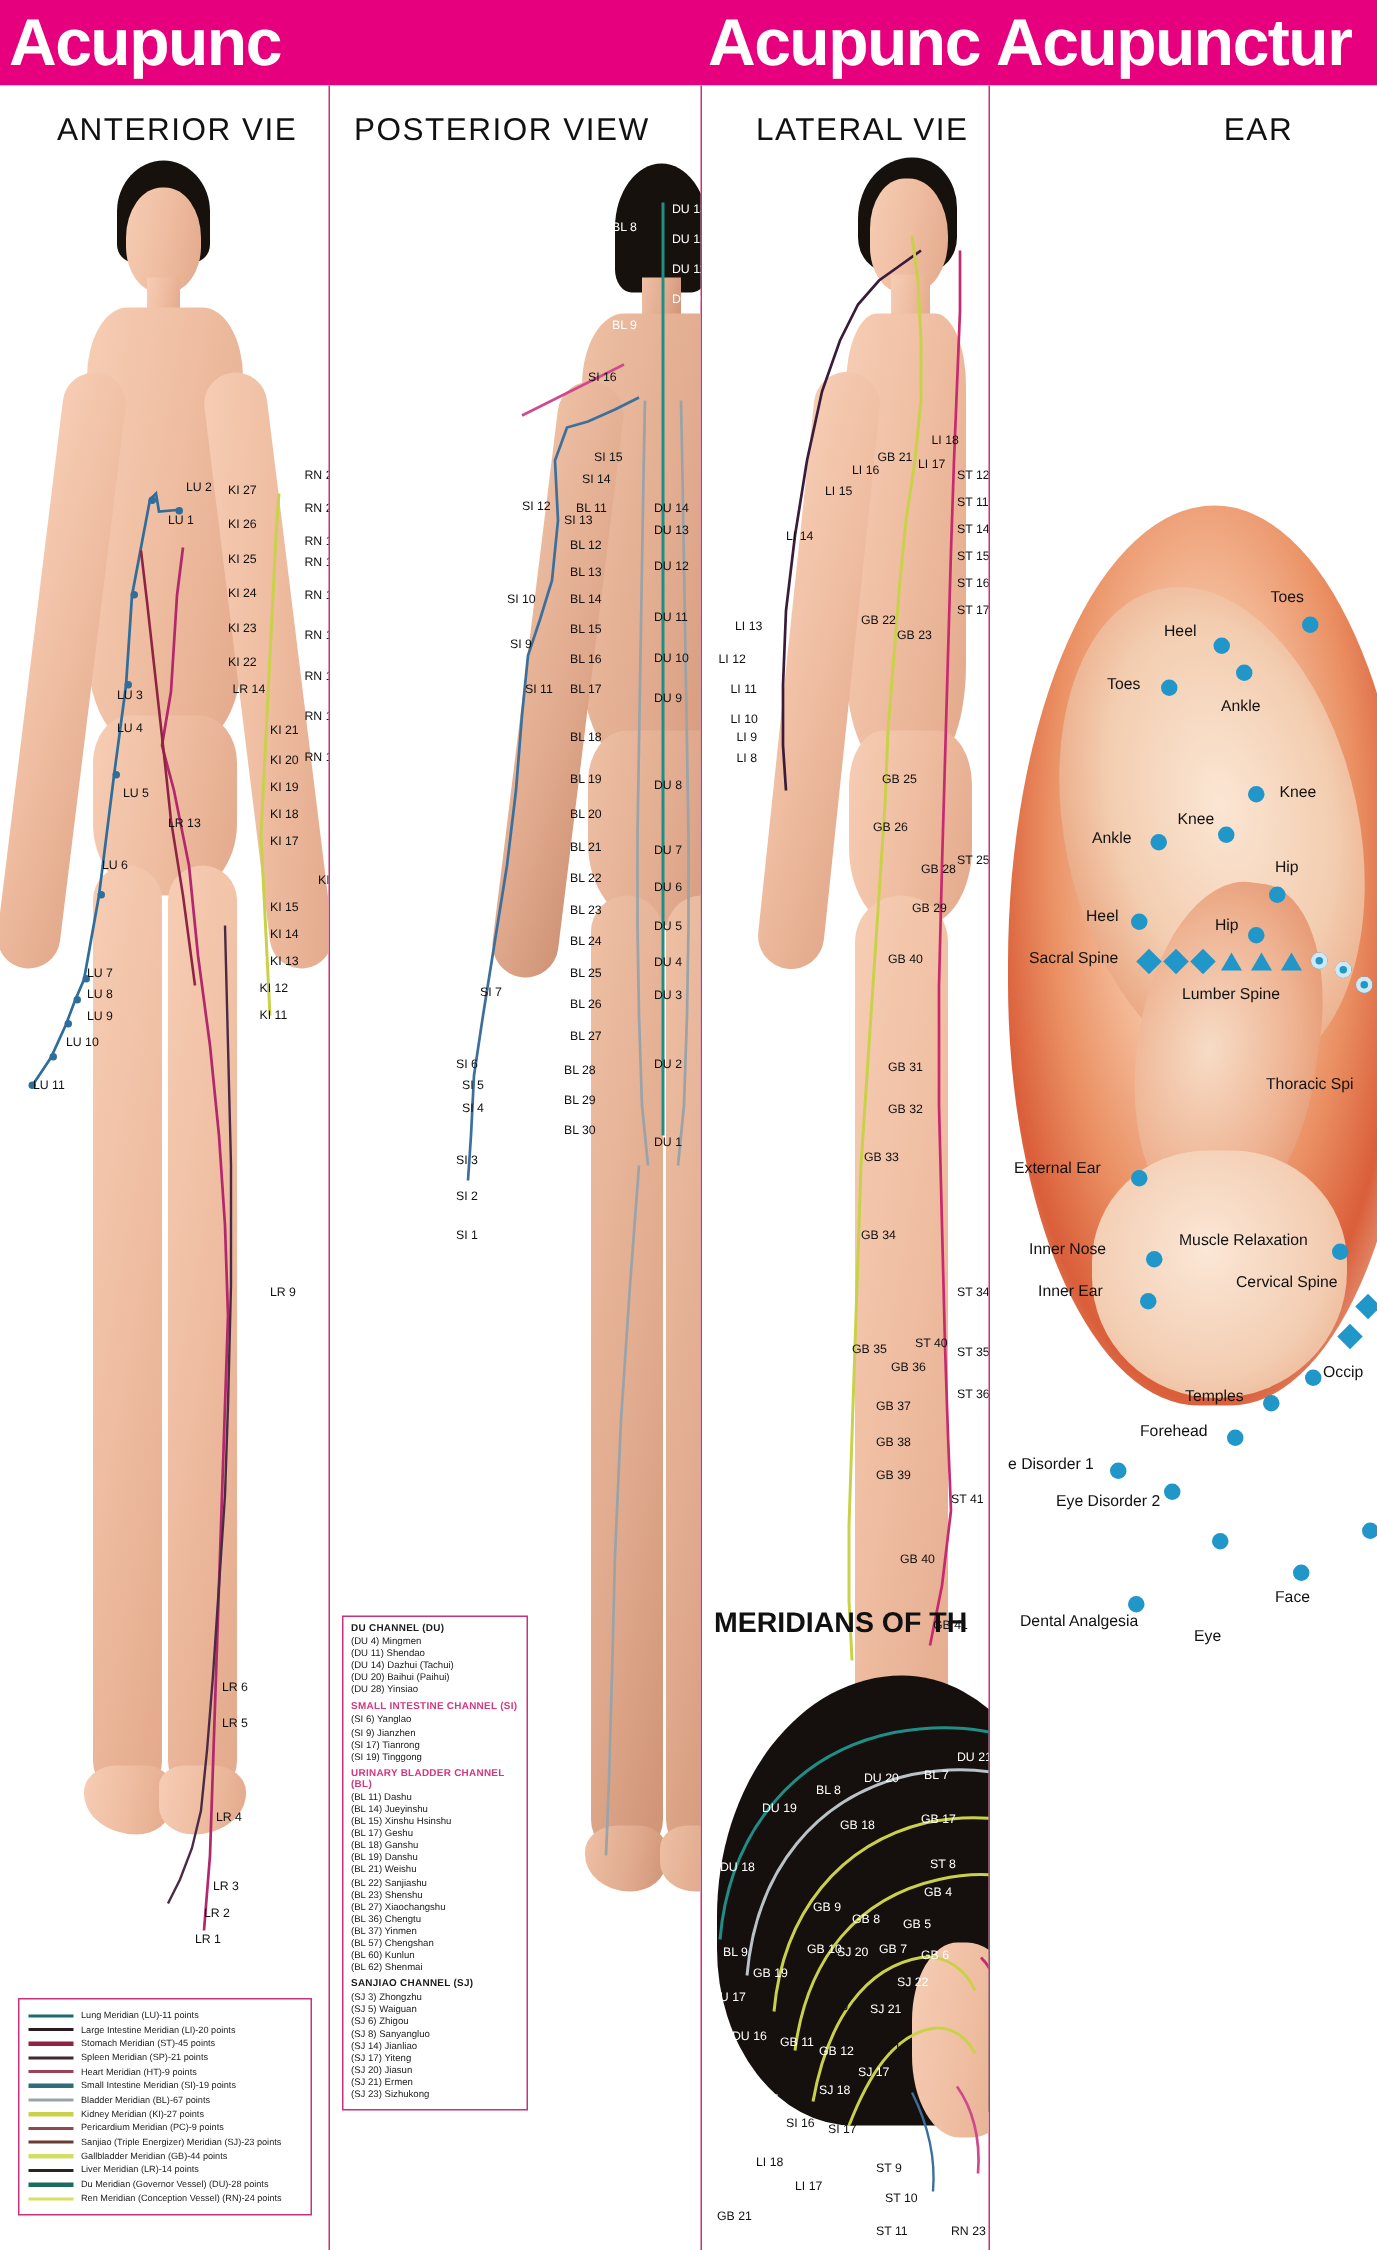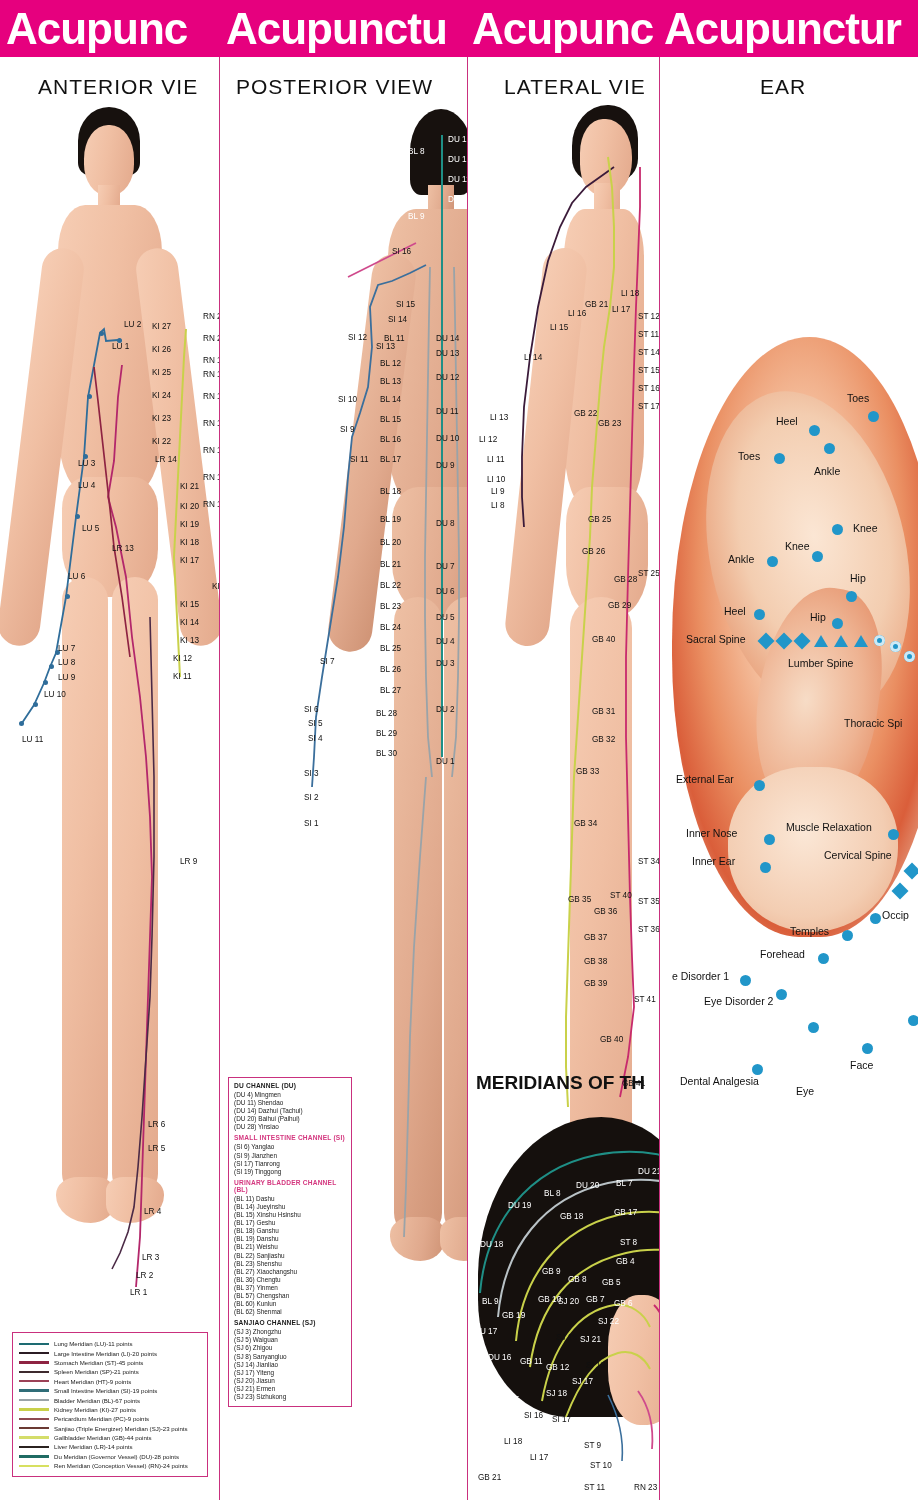--- a/index.html
+++ b/index.html
@@ -35,21 +35,21 @@
   .p-ear { left:660px; width:258px; height:1443px; border-right:none; }
 
   .view-title {
     position:absolute; top:18px; left:0; width:100%;
     text-align:center; font-size:21px; font-weight:normal;
     letter-spacing:1px; color:#111; white-space:nowrap;
   }
   .p-ant .view-title { text-align:left; padding-left:38px; }
   .p-pos .view-title { text-align:left; padding-left:16px; }
   .p-lat .view-title { text-align:left; padding-left:36px; }
-  .p-ear .view-title { text-align:left; padding-left:100px; }
+  .p-ear .view-title { text-align:center; padding-left:100px; }
 
   
   .figure { position:absolute; }
 
   .skin { background:linear-gradient(100deg,#f6cdb4 0%,#f0bfa3 45%,#e3a98c 100%); }
   .skin-d { background:linear-gradient(100deg,#eec0a4 0%,#e0a98d 60%,#cf9375 100%); }
 
   .head { border-radius:48% 48% 44% 44%; }
   .hair { background:#17110e; border-radius:50% 50% 18% 18%; }
 
@@ -139,21 +139,20 @@
   .elbl {
     position:absolute; font-size:10.5px; color:#111; white-space:nowrap;
     font-family:"Liberation Sans", sans-serif;
   }
 </style>
 </head>
 <body>
 
 <div class="banner">
   <div class="banner-title bt0">Acupunc</div>
-  <div class="banner-title bt1">Acupunctu</div>
   <div class="banner-title bt2">Acupunc</div>
   <div class="banner-title bt3">Acupunctur</div>
 </div>
 
 <div class="panel p-ant">
   <div class="view-title">ANTERIOR VIE</div>
 
   <div class="figure hair" style="left:78px; top:50px; width:62px; height:68px;"></div>
   <div class="figure skin head" style="left:84px; top:68px; width:50px; height:70px;"></div>
   <div class="figure skin" style="left:98px; top:128px; width:22px; height:26px;"></div>
@@ -194,21 +193,21 @@
   <div class="lbl" style="left:124px; top:263px;">LU 2</div>
   <div class="lbl" style="left:112px; top:285px;">LU 1</div>
   <div class="lbl" style="left:78px;  top:402px;">LU 3</div>
   <div class="lbl" style="left:78px;  top:424px;">LU 4</div>
   <div class="lbl" style="left:82px;  top:467px;">LU 5</div>
   <div class="lbl" style="left:68px;  top:515px;">LU 6</div>
   <div class="lbl" style="left:58px;  top:587px;">LU 7</div>
   <div class="lbl" style="left:58px;  top:601px;">LU 8</div>
   <div class="lbl" style="left:58px;  top:616px;">LU 9</div>
   <div class="lbl" style="left:44px;  top:633px;">LU 10</div>
-  <div class="lbl" style="left:22px;  top:678px;">LU 11</div>
+  <div class="lbl" style="left:22px;  top:662px;">LU 11</div>
 
   <div class="lbl" style="left:152px; top:265px;">KI 27</div>
   <div class="lbl" style="left:152px; top:288px;">KI 26</div>
   <div class="lbl" style="left:152px; top:311px;">KI 25</div>
   <div class="lbl" style="left:152px; top:334px;">KI 24</div>
   <div class="lbl" style="left:152px; top:357px;">KI 23</div>
   <div class="lbl" style="left:152px; top:380px;">KI 22</div>
   <div class="lbl" style="left:180px; top:425px;">KI 21</div>
   <div class="lbl" style="left:180px; top:445px;">KI 20</div>
   <div class="lbl" style="left:180px; top:463px;">KI 19</div>

